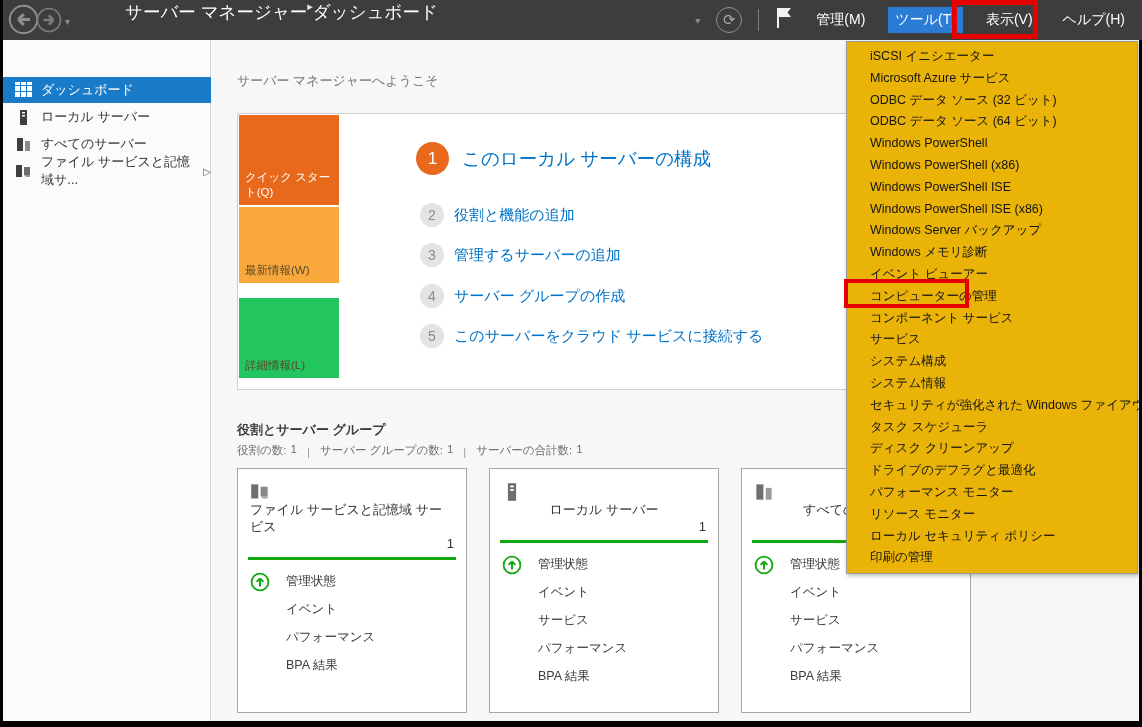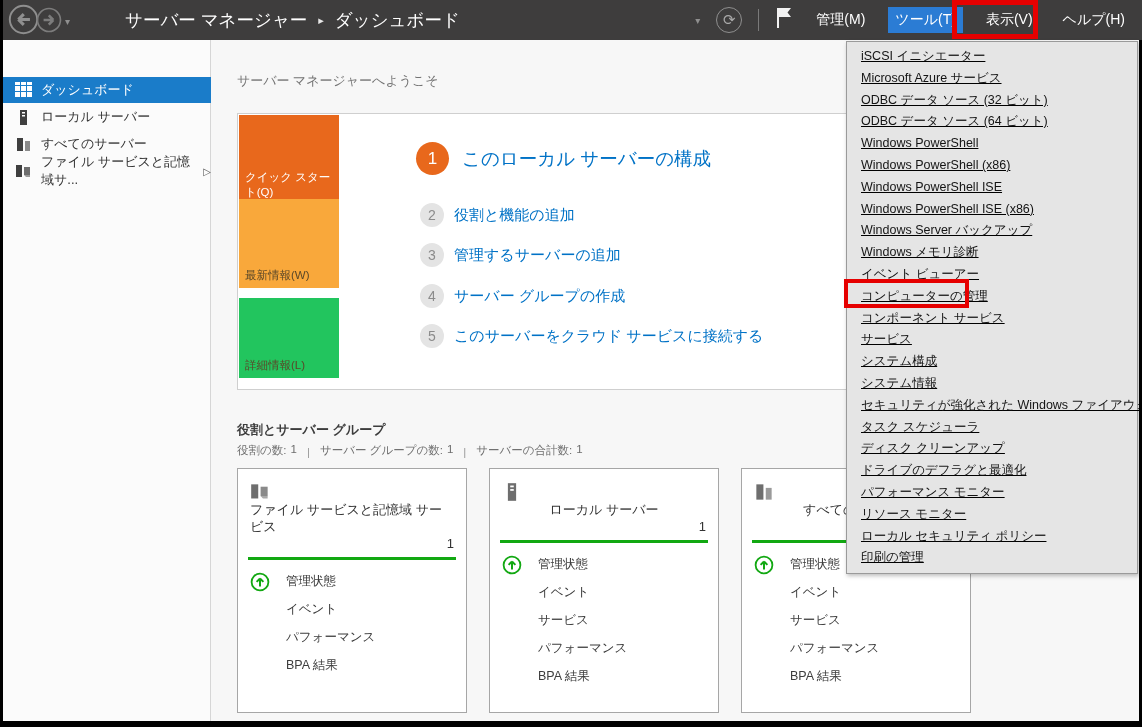--- a/index.html
+++ b/index.html
@@ -5,21 +5,21 @@
   * { margin:0; padding:0; box-sizing:border-box; }
   html,body { width:1142px; height:727px; overflow:hidden; background:#000; }
   body { font-family:"Liberation Sans","DejaVu Sans",sans-serif; }
   .window { position:absolute; inset:0; background:#f7f7f7; }
 
   
   .titlebar { position:absolute; left:0; top:0; width:1142px; height:40px; background:#3e3d3d; z-index:5; }
   .nav-buttons { position:absolute; left:8px; top:4px; display:flex; align-items:center; }
   .nav-circle { display:inline-block; }
   .nav-caret { color:#8f8f8f; font-size:10px; margin-left:3px; }
-  .breadcrumb { position:absolute; left:125px; top:0; height:40px; display:flex; align-items:center; gap:11px; color:#fff; font-size:17.5px; }
+  .breadcrumb { position:absolute; left:125px; top:0; height:40px; display:flex; align-items:flex-start; color:#fff; font-size:17.5px; }
   .breadcrumb .sep { font-size:11px; color:#e8e8e8; }
   .titlebar-right { position:absolute; right:10px; top:0; height:40px; display:flex; align-items:center; gap:16px; }
   .tb-menu-label { color:#fff; font-size:14px; padding:4px 7px; cursor:default; }
   .tb-menu-label.highlight { background:#2b7cd4; }
   .refresh-btn { width:26px; height:26px; border:1.5px solid #8f8f8f; border-radius:50%; color:#a9a9a9; font-size:15px; line-height:23px; text-align:center; }
   .tb-divider { width:1px; height:22px; background:#7a7a7a; }
 
   
   .edge-left  { position:absolute; left:0; top:0; width:3px; height:727px; background:#000; z-index:30; }
   .edge-right { position:absolute; right:0; top:40px; width:3px; height:687px; background:#000; z-index:30; }
@@ -33,21 +33,21 @@
   .side-item .expander { margin-left:4px; font-size:10px; color:#555; }
 
   
   .main { position:absolute; left:212px; top:40px; width:927px; height:681px; background:#f7f7f7; }
   .welcome-heading { position:absolute; left:25px; top:32px; font-size:13px; color:#737373;font-family:Liberation Serif, serif; }
 
   .welcome-tile { position:absolute; left:25px; top:73px; width:884px; height:277px; background:#fff; border:1px solid #cfcfcf; }
   .qs-col { position:absolute; left:1px; top:1px; width:100px; height:273px; }
   .qs-block { position:absolute; left:0; width:100px; display:flex; align-items:flex-end; padding:5px 4px 5px 6px; font-size:11.5px; cursor:default; }
   .qs-block.b1 { top:0; height:90px; background:#e8681c; color:#fff; }
-  .qs-block.b2 { top:84px; height:89px; background:#f9a83b; color:#5a4728; }
+  .qs-block.b2 { top:92px; height:76px; background:#f9a83b; color:#5a4728; }
   .qs-block.b3 { top:183px; height:80px; background:#22c55e; color:#5a4728; }
 
   .step { position:absolute; display:flex; align-items:center; cursor:default; }
   .step-circle { border-radius:50%; text-align:center; flex:0 0 auto; }
   .step.primary .step-circle { width:33px; height:33px; background:#e8681c; color:#fff; font-size:17px; line-height:33px; }
   .step.secondary .step-circle { width:24px; height:24px; background:#e4e4e4; color:#8b8b8b; font-size:14px; line-height:24px; }
   .step-label { color:#0072c6; }
   .step.primary .step-label { font-size:18.5px; margin-left:13px; }
   .step.secondary .step-label { font-size:15px; margin-left:10px; }
 
@@ -62,21 +62,21 @@
   .card-header .c-icon { width:20px; height:20px; margin-right:16px; flex:0 0 auto; align-self:flex-start; margin-top:3px; }
   .card-title { font-size:13px; color:#333; line-height:1.3; cursor:default; }
   .card-count { margin-left:auto; font-size:13px; color:#333; padding-left:6px; }
   .card-rule { height:3px; background:#12a812; margin:0 10px; }
   .card-items { padding:8px 0 0 12px; }
   .card-item { display:flex; align-items:center; height:28px; font-size:12.5px; color:#3d3d3d; cursor:default; }
   .card-item .ci-icon { width:20px; height:20px; margin-right:16px; flex:0 0 auto; }
   .card-item .ci-spacer { width:36px; flex:0 0 auto; }
 
   
-  .tools-menu { position:absolute; left:846px; top:41px; width:292px; background:#e5e5e5; border:1px solid #9a9a9a; padding:4px 3px; z-index:10; box-shadow:1px 2px 4px rgba(0,0,0,.25);text-decoration:underline; }
+  .tools-menu { position:absolute; left:846px; top:41px; width:292px; background:#eab308; border:1px solid #9a9a9a; padding:4px 12px; z-index:10; box-shadow:1px 2px 4px rgba(0,0,0,.25); }
   .menu-item { height:21.8px; line-height:21.8px; padding-left:11px; font-size:12.5px; color:#141414; white-space:nowrap; cursor:default; }
 
   
   .red-box { position:absolute; border:5px solid #e60000; z-index:20; pointer-events:none; }
   .red-box.tools { left:952px; top:0px; width:86px; height:39px; }
   .red-box.cm { left:844px; top:279px; width:125px; height:29px; border-width:4px; }
 </style>
 </head>
 <body>
 

